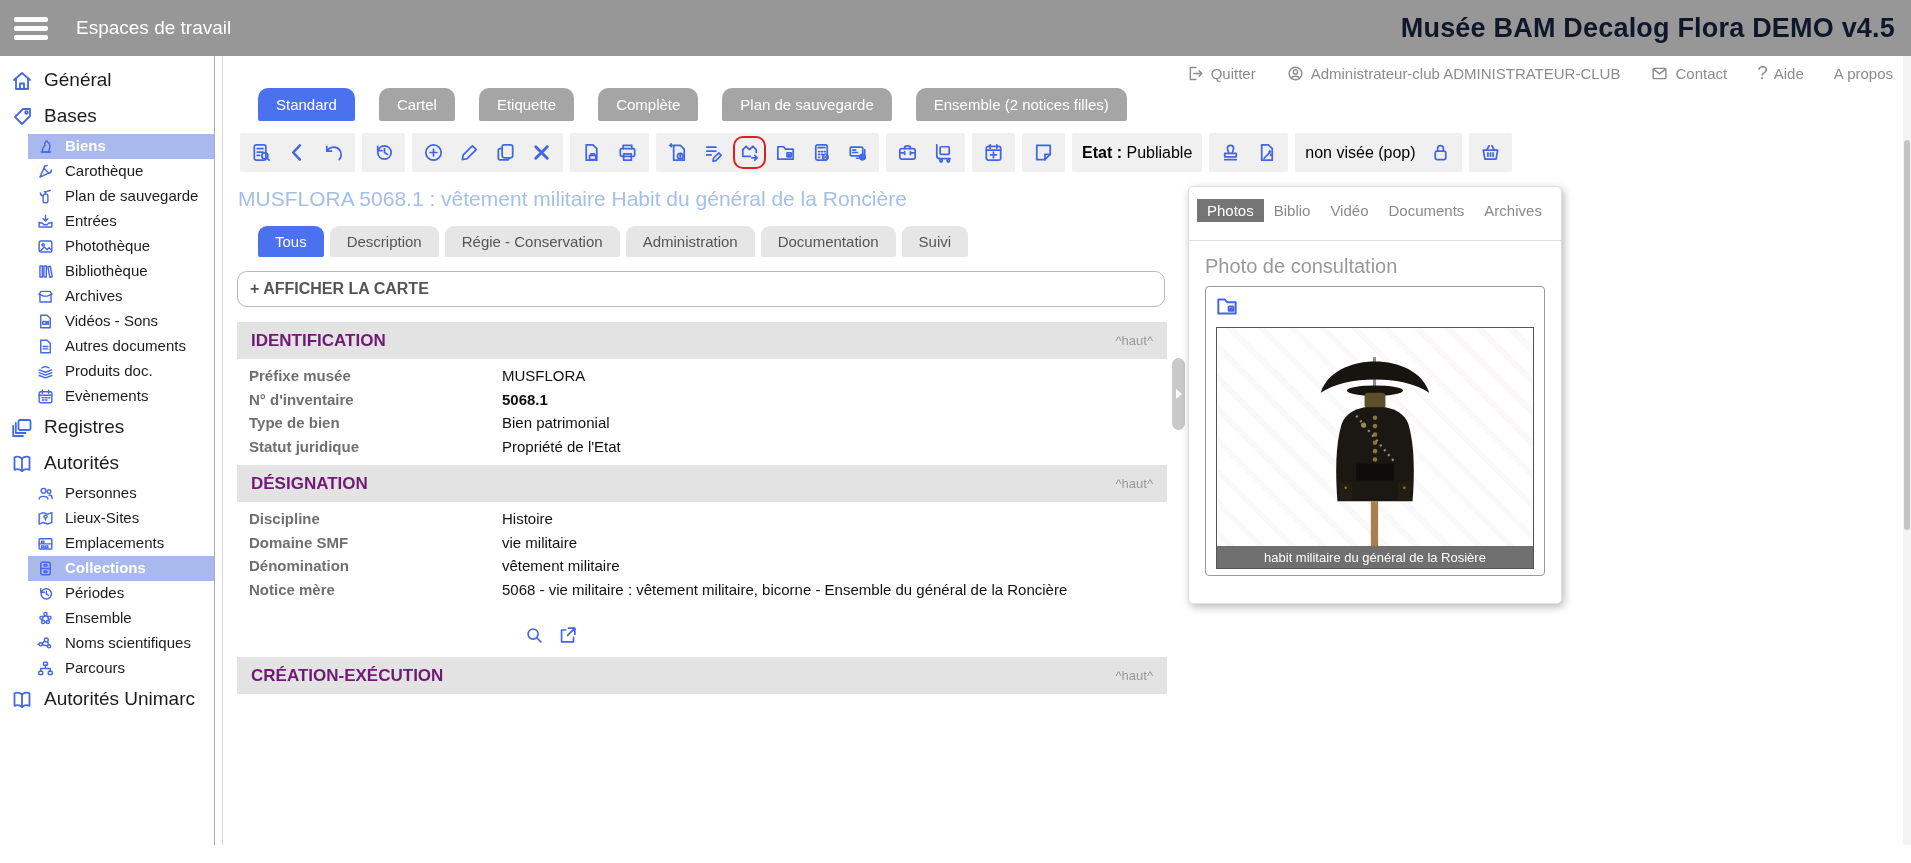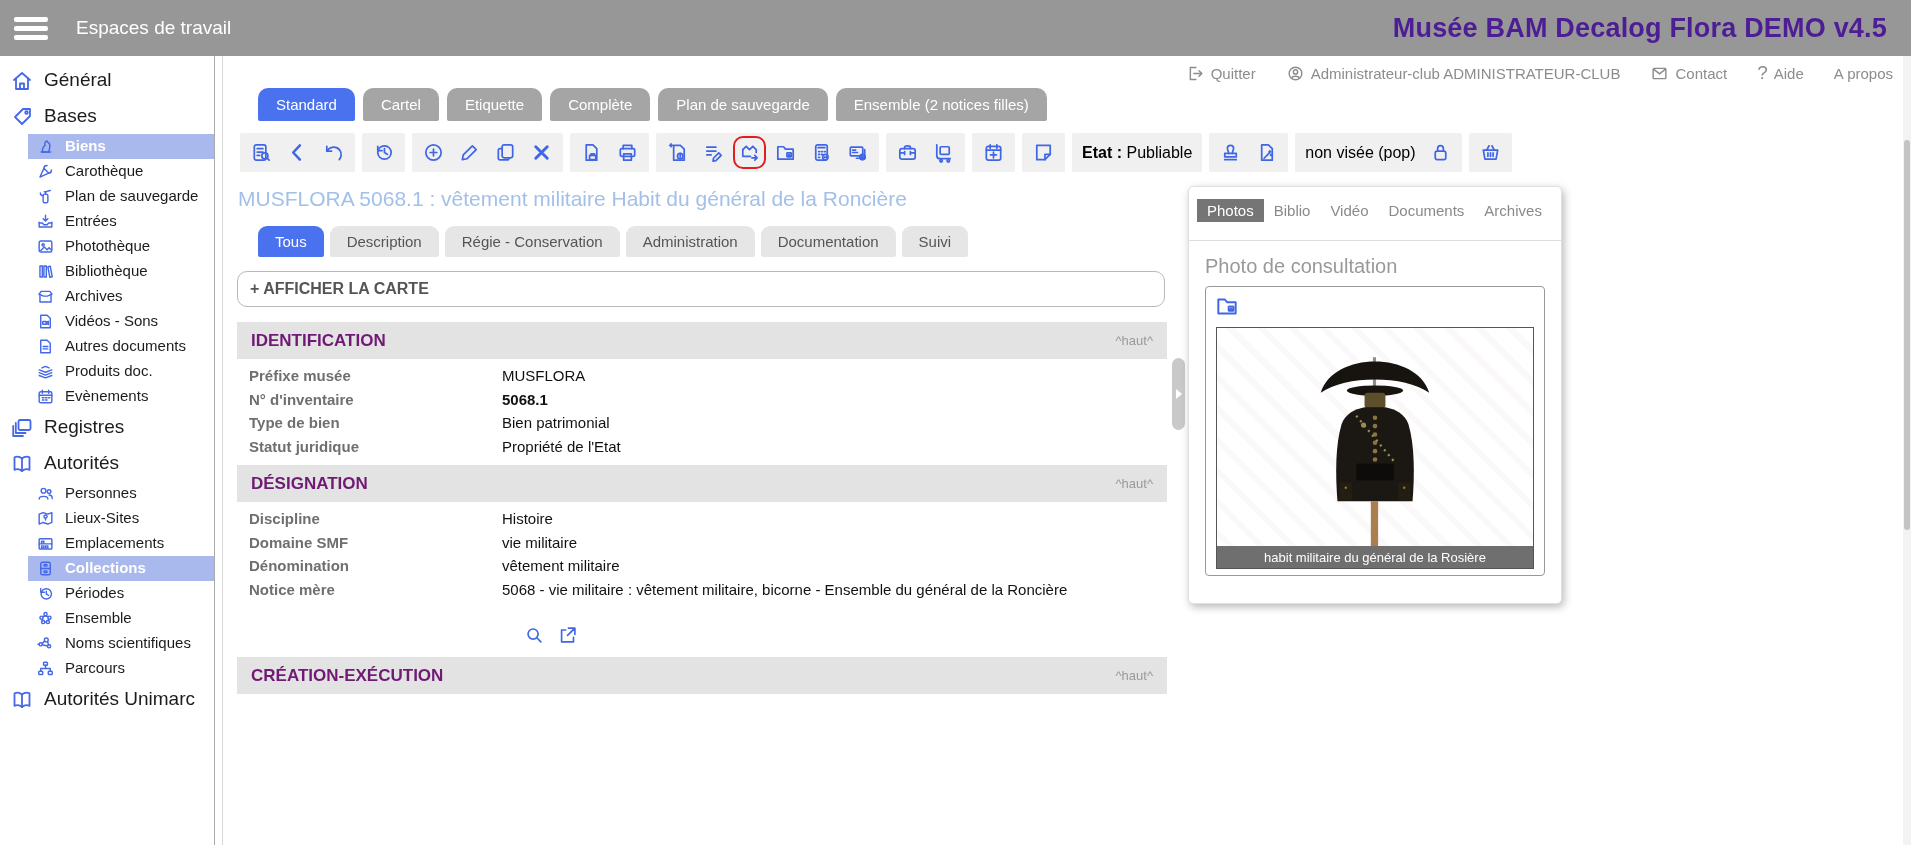--- a/index.html
+++ b/index.html
@@ -3,42 +3,42 @@
 <meta charset="utf-8">
 <style>
   html,body{margin:0;padding:0;background:#fff;font-family:"Liberation Sans",sans-serif;}
   #app{position:relative;width:1911px;height:845px;overflow:hidden;background:#fff;}
 
   
   #topbar{position:absolute;left:0;top:0;width:100%;height:56px;background:#979797;display:flex;align-items:center;}
   #burger{margin-left:14px;display:flex;flex-direction:column;gap:4px;cursor:pointer;}
   #burger span{display:block;width:34px;height:5px;background:#fff;border-radius:2px;}
   #ws-label{color:#fff;font-size:19px;margin-left:28px;}
-  #app-title{margin-left:auto;margin-right:24px;color:#4c1d95;font-size:27px;font-weight:bold;letter-spacing:.2px;}
+  #app-title{margin-left:auto;margin-right:16px;color:#0f172a;font-size:27px;font-weight:bold;letter-spacing:.2px;}
 
   
   #sidebar{position:absolute;left:0;top:56px;bottom:0;width:215px;border-right:1px solid #aaa;background:#fff;padding-top:6px;box-sizing:border-box;overflow:hidden;}
   #side-line2{position:absolute;left:222px;top:56px;bottom:0;width:1px;background:#d9d9d9;}
   .side-item{display:flex;align-items:flex-start;gap:10px;color:#1c1c1c;cursor:pointer;}
   .lvl1{font-size:19px;padding:5px 6px 5px 10px;margin-top:2px;}
   .lvl2{font-size:15px;padding:3px 10px 3px 8px;margin-left:28px;}
   .side-item .sic{display:flex;color:#4468e8;flex:0 0 auto;}
   .lvl1 .sic svg{width:24px;height:24px;}
   .lvl2 .sic svg{width:19px;height:19px;}
   .side-item.sel{background:#aab9ed;color:#fff;font-weight:bold;}
   .slb{white-space:nowrap;}
 
   
   #utility{position:absolute;top:62px;right:18px;display:flex;align-items:center;gap:30px;color:#8c8c8c;font-size:15px;}
   .util-item{display:flex;align-items:center;gap:6px;cursor:pointer;}
   .util-item svg{width:19px;height:19px;}
   .q-glyph{font-size:19px;color:#8c8c8c;}
 
   
-  #viewtabs{position:absolute;left:258px;top:88px;display:flex;gap:8px;text-align:right;}
+  #viewtabs{position:absolute;left:258px;top:88px;display:flex;gap:24px;text-align:right;}
   .vtab{height:33px;display:flex;align-items:center;padding:0 18px;background:#a5a5a5;color:#fff;font-size:15px;border-radius:10px 10px 2px 2px;cursor:pointer;white-space:nowrap;}
   .vtab.active{background:#4a71ee;}
 
   
   #toolbar{position:absolute;left:240px;top:133px;display:flex;gap:7px;align-items:stretch;height:39px;}
   .tgroup{background:#f0f0f0;border-radius:2px;display:flex;align-items:center;gap:13px;padding:0 10px;}
   .tbtn{display:flex;align-items:center;justify-content:center;color:#4066e6;cursor:pointer;}
   .tbtn svg{width:23px;height:23px;}
   .tbtn.hl-red{outline:2.5px solid #e02020;outline-offset:3px;border-radius:5px;}
   .tlabel{font-size:16px;color:#000;white-space:nowrap;}

